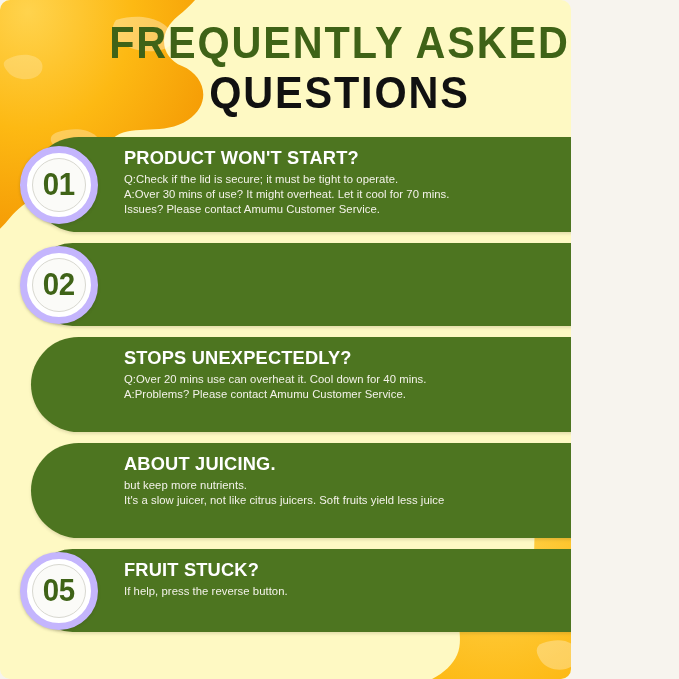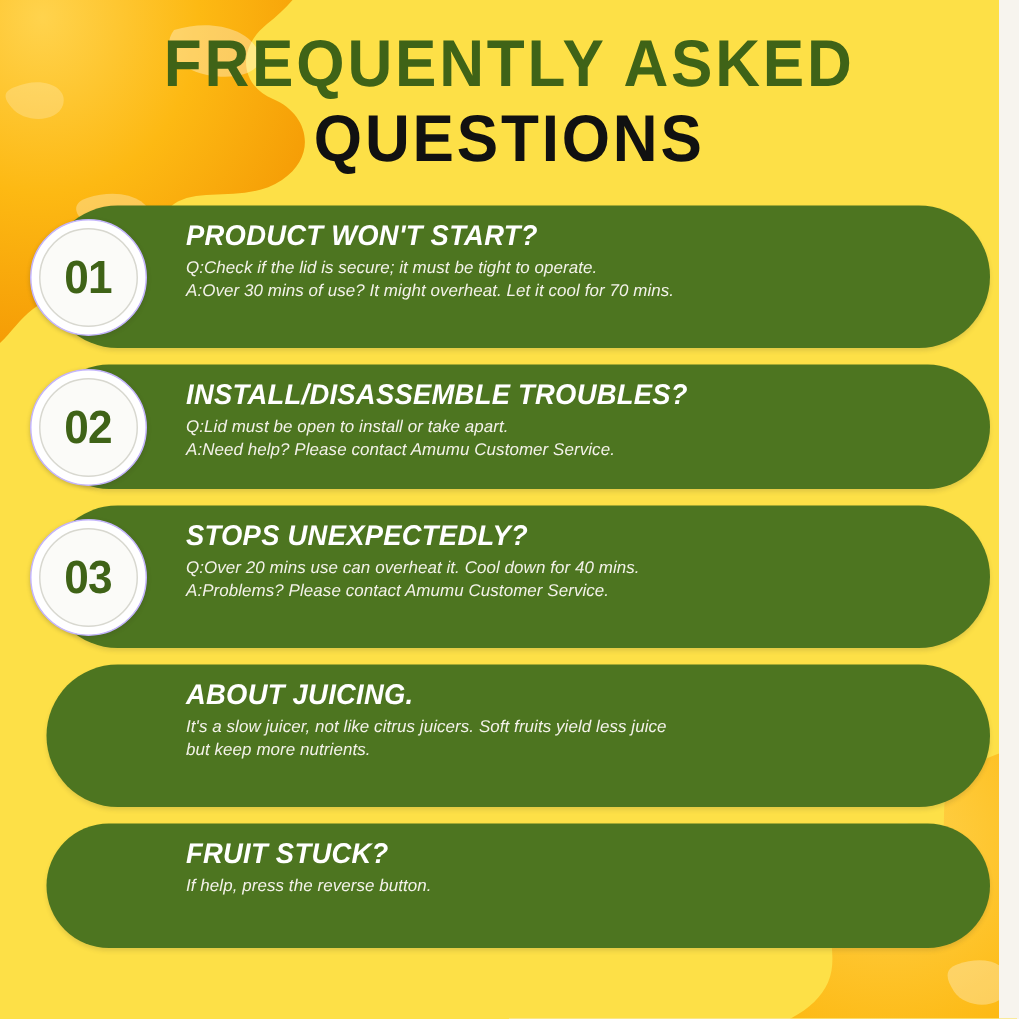--- a/index.html
+++ b/index.html
@@ -9,24 +9,25 @@
   body {
     width: 679px;
     height: 679px;
     background: #f7f4ee;
     font-family: "Liberation Sans", sans-serif;
     overflow: hidden;
     position: relative;
   }
   .page {
     position: relative;
-    width: 666px;
+    width: 571px;
     height: 679px;
     overflow: hidden;
-    background: #fde047;
+    background: #fef9c3;
+    border-radius: 10px;
   }
 
   
   .splash-layer {
     position: absolute;
     inset: 0;
     pointer-events: none;
   }
   .splash-svg { position: absolute; }
   .splash-tl { left: -34px; top: -46px; }
@@ -83,21 +84,21 @@
 
   .badge {
     position: absolute;
     left: -11px;
     top: 50%;
     transform: translateY(-50%);
     width: 78px;
     height: 78px;
     border-radius: 50%;
     background: #ffffff;
-    border: 1px solid #c4b5fd;
+    border: 7px solid #c4b5fd;
     box-sizing: border-box;
     display: flex;
     align-items: center;
     justify-content: center;
     box-shadow: 0 1px 3px rgba(60,60,40,0.28);
   }
   .badge-inner-ring {
     position: absolute;
     left: 5px;
     top: 5px;
@@ -109,21 +110,21 @@
   }
   .badge-num {
     position: relative;
     font-size: 31px;
     font-weight: bold;
     color: #3f6317;
     letter-spacing: -0.5px;
     transform: scaleX(0.95);
   }
 
-  .card-body { position: relative; font-style: italic; }
+  .card-body { position: relative; }
   .card-heading {
     font-size: 19px;
     font-weight: bold;
     color: #ffffff;
     letter-spacing: 0.2px;
     line-height: 23px;
     margin-bottom: 3px;
     transform: scaleX(0.96);
     transform-origin: left center;
     white-space: nowrap;
@@ -211,56 +212,52 @@
 
     <div class="faq-card h-3">
       <div class="badge">
         <div class="badge-inner-ring"></div>
         <div class="badge-num">01</div>
       </div>
       <div class="card-body">
         <div class="card-heading">PRODUCT WON'T START?</div>
         <div class="card-line">Q:Check if the lid is secure; it must be tight to operate.</div>
         <div class="card-line">A:Over 30 mins of use? It might overheat. Let it cool for 70 mins.</div>
+        <div class="card-line">Issues? Please contact Amumu Customer Service.</div>
       </div>
     </div>
 
     <div class="faq-card h-2">
       <div class="badge">
         <div class="badge-inner-ring"></div>
         <div class="badge-num">02</div>
       </div>
-      <div class="card-body">
-        <div class="card-heading">INSTALL/DISASSEMBLE TROUBLES?</div>
-        <div class="card-line">Q:Lid must be open to install or take apart.</div>
-        <div class="card-line">A:Need help? Please contact Amumu Customer Service.</div>
-      </div>
     </div>
 
     <div class="faq-card h-3">
-      <div class="badge">
-        <div class="badge-inner-ring"></div>
-        <div class="badge-num">03</div>
-      </div>
       <div class="card-body">
         <div class="card-heading">STOPS UNEXPECTEDLY?</div>
         <div class="card-line">Q:Over 20 mins use can overheat it. Cool down for 40 mins.</div>
         <div class="card-line">A:Problems? Please contact Amumu Customer Service.</div>
       </div>
     </div>
 
     <div class="faq-card h-3">
       <div class="card-body">
         <div class="card-heading">ABOUT JUICING.</div>
+        <div class="card-line">but keep more nutrients.</div>
         <div class="card-line">It's a slow juicer, not like citrus juicers. Soft fruits yield less juice</div>
-        <div class="card-line">but keep more nutrients.</div>
       </div>
     </div>
 
     <div class="faq-card h-2">
+      <div class="badge">
+        <div class="badge-inner-ring"></div>
+        <div class="badge-num">05</div>
+      </div>
       <div class="card-body">
         <div class="card-heading">FRUIT STUCK?</div>
         <div class="card-line">If help, press the reverse button.</div>
       </div>
     </div>
 
   </div>
 </div>
 
 </body></html>

